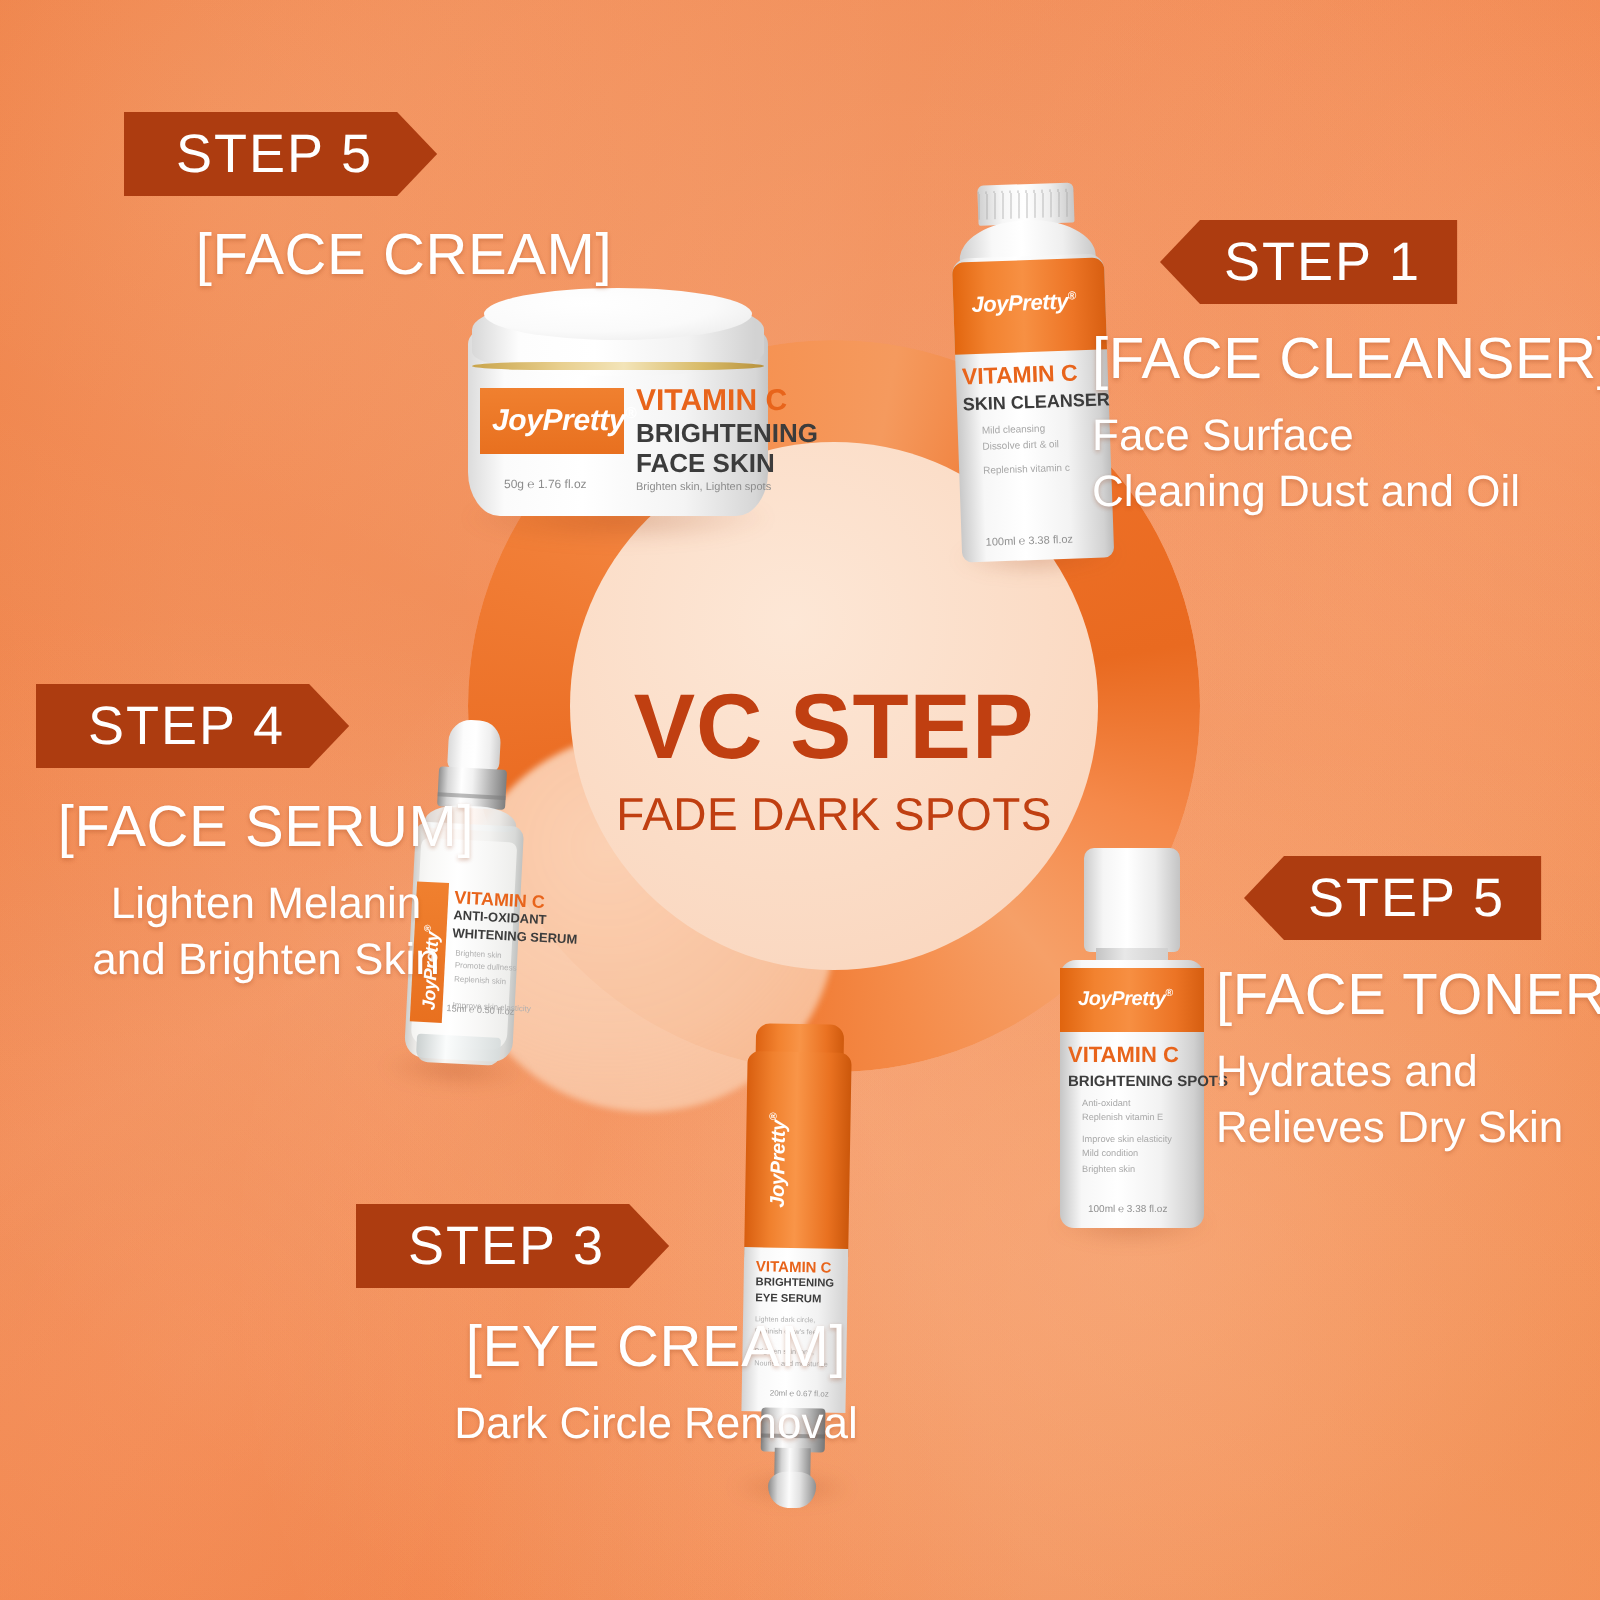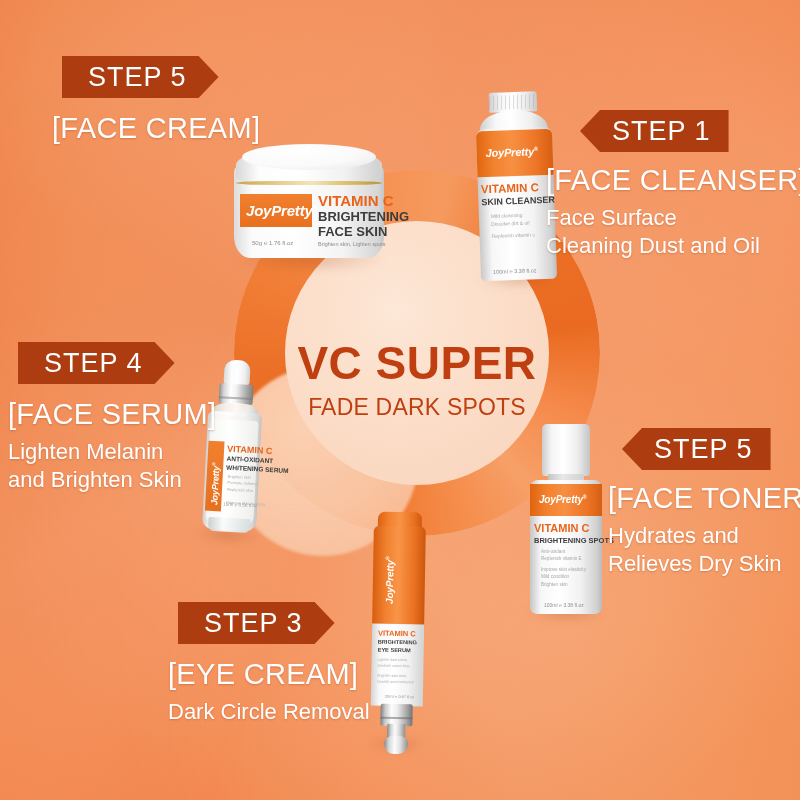--- a/index.html
+++ b/index.html
@@ -148,21 +148,21 @@
     clip-path: polygon(20px 0, 100% 0, 100% 100%, 20px 100%, 0 50%);
   }
 
   
   .step-block {
     position: absolute;
     color: #FFFFFF;
     z-index: 20;
     text-shadow: 0 1px 2px rgba(150,60,20,0.32);
   }
-  .step-block.align-left  { text-align: left; }
+  .step-block.align-left  { text-align: center; }
   .step-block.align-right { text-align: left; }
   .step-name {
     font-size: 29px;
     letter-spacing: 0.3px;
     white-space: nowrap;
     margin-bottom: 7px;
   }
   .step-desc {
     font-size: 22px;
     line-height: 1.27;
@@ -475,21 +475,21 @@
   <div class="bg-swirl swirl-d"></div>
   <div class="bg-sheen"></div>
 
   <div class="ring-wrap">
     <div class="ring-arc"></div>
     <div class="ring-gap"></div>
     <div class="ring-inner"></div>
   </div>
 
   <div class="center-text">
-    <div class="center-title">VC SUPER</div>
+    <div class="center-title">VC STEP</div>
     <div class="center-sub">FADE DARK SPOTS</div>
   </div>
 
   <div class="product jar">
     <div class="prod-shadow jar-shadow"></div>
     <div class="jar-body"></div>
     <div class="jar-lid"></div>
     <div class="jar-lid-top"></div>
     <div class="jar-gold"></div>
     <div class="jar-orange">

